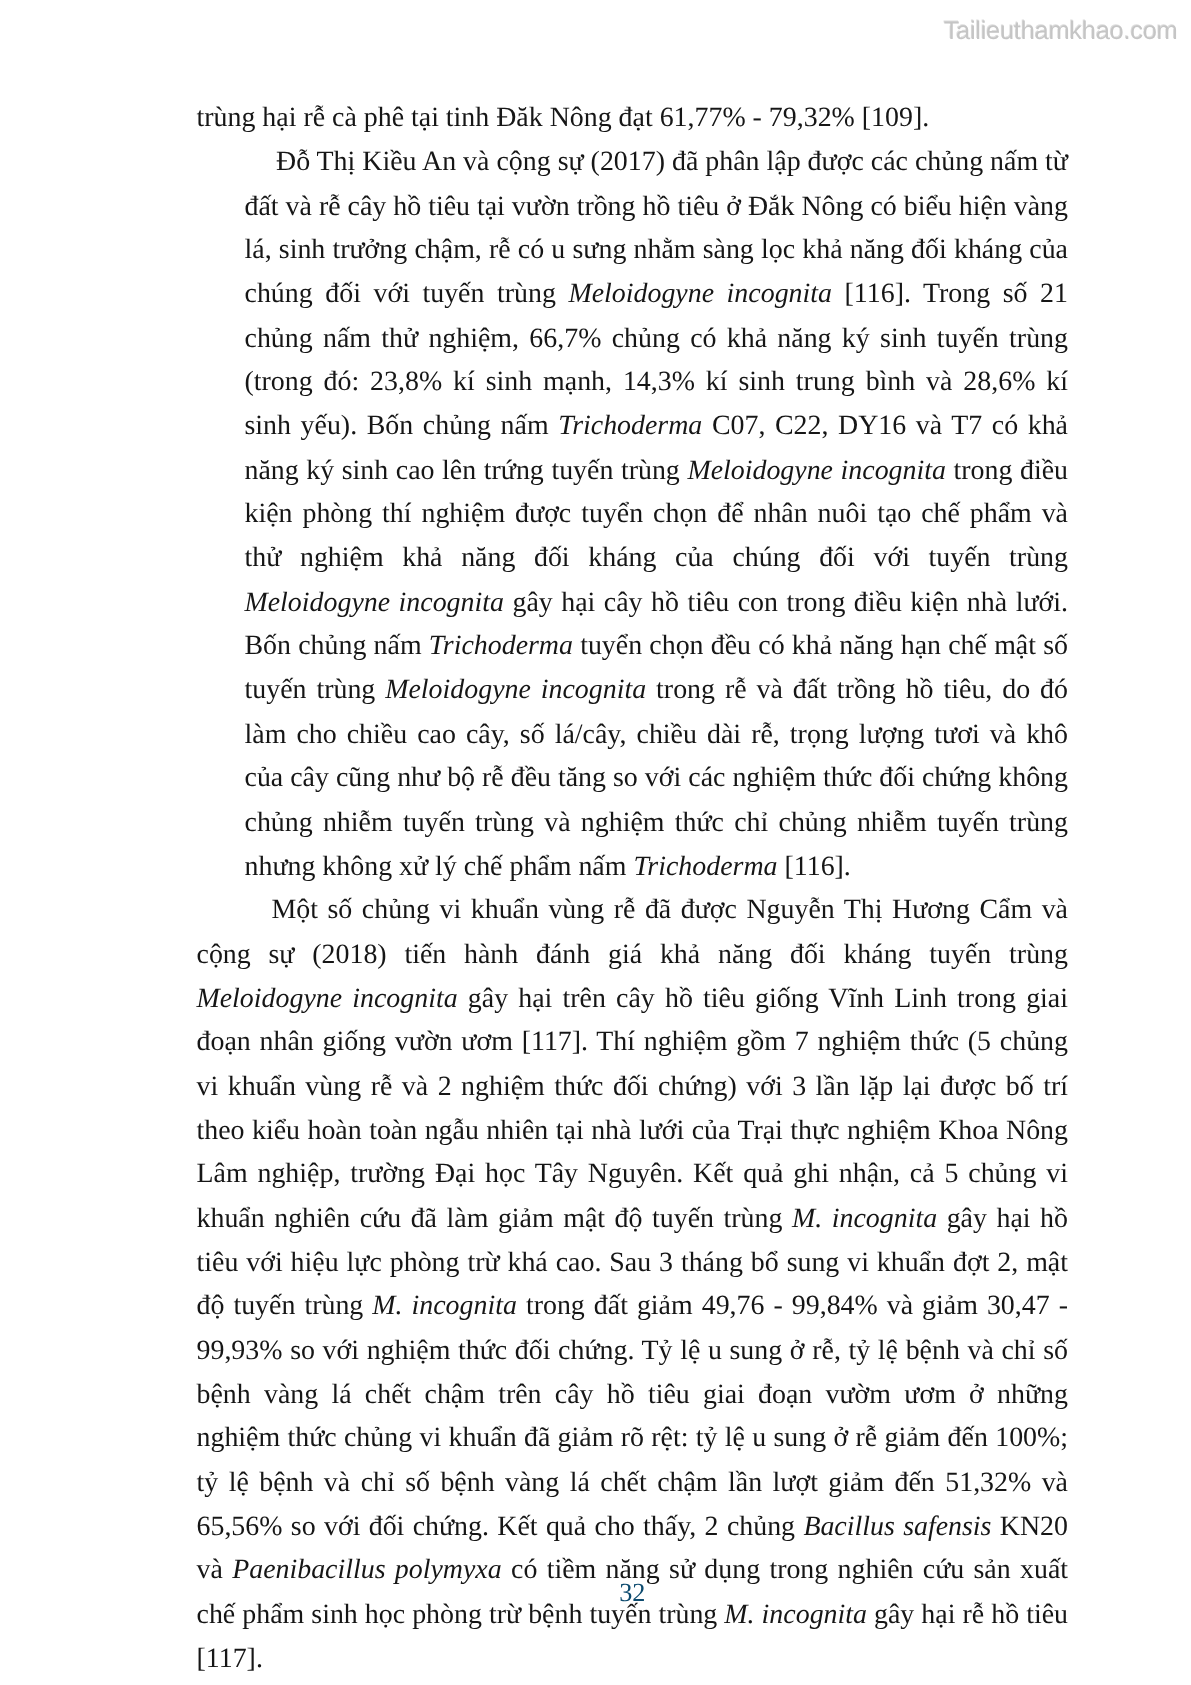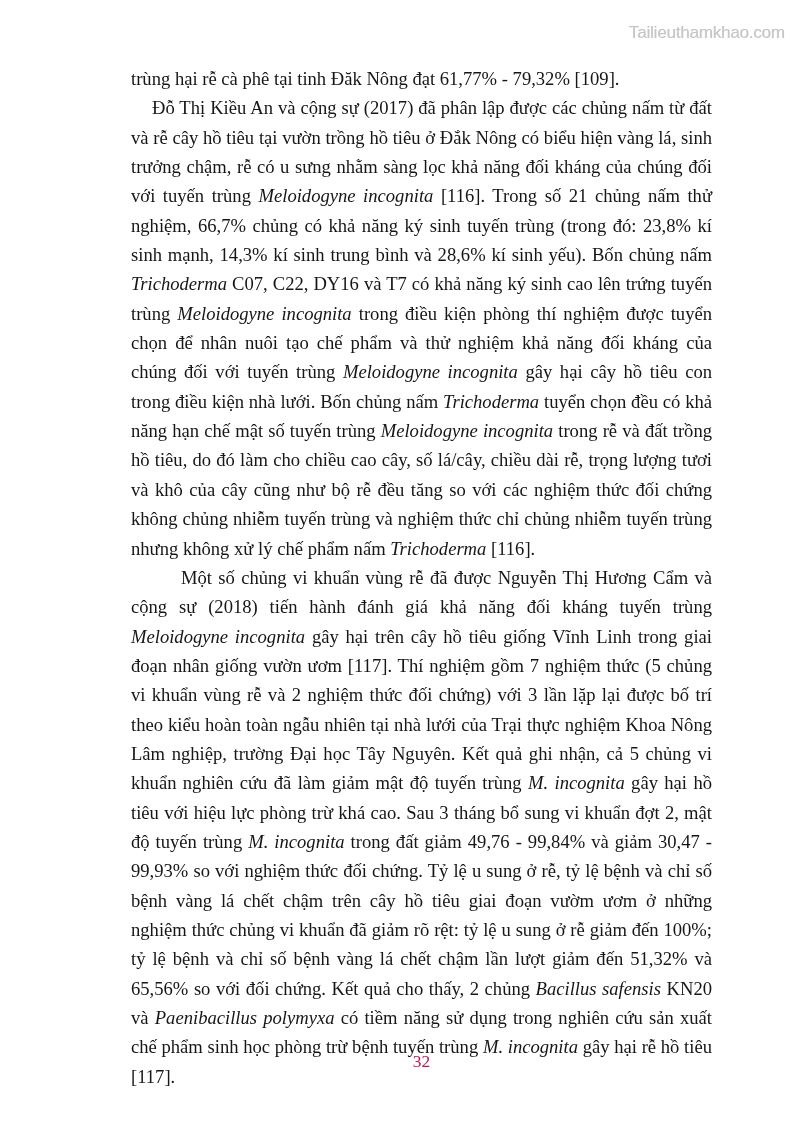--- a/index.html
+++ b/index.html
@@ -11,21 +11,21 @@
     position: relative;
     width: 794px;
     height: 1123px;
     background: #ffffff;
     overflow: hidden;
     font-family: "Liberation Serif", "DejaVu Serif", serif;
     color: #161616;
   }
   .watermark {
     position: absolute;
-    top: 23px;
+    top: 11px;
     right: 9px;
     font-family: "Liberation Sans", "DejaVu Sans", sans-serif;
     font-size: 17px;
     letter-spacing: -0.2px;
     color: #c5c5c5;
     text-shadow: 1px 1px 0 #ffffff, -0.5px -0.5px 0 #dedede;
   }
   .content {
     position: absolute;
     left: 131px;
@@ -34,31 +34,31 @@
     text-align: justify;
     font-size: 18.6px;
     line-height: 29.35px;
   }
   .para {
     margin: 0;
     padding: 0;
     font-family: Liberation Serif, serif;
   }
   .indent-none  { text-indent: 0; }
-  .indent-small { text-indent: 21px; }
+  .indent-small { text-indent: 21px; margin-left: 32px; }
   .indent-large { text-indent: 50px; }
   .para em { font-style: italic; }
   .page-number {
     position: absolute;
     left: 131px;
     top: 1051px;
     width: 581px;
     text-align: center;
     font-size: 17.5px;
-    color: #be185d;
+    color: #0c4a6e;
   }
 </style>
 </head>
 <body>
 
 <div class="page">
   <div class="watermark">Tailieuthamkhao.com</div>
 
   <div class="content" id="doc-body">
       <p class="para indent-none"><span>trùng hại rễ cà phê tại tinh Đăk Nông đạt 61,77% - 79,32% [109].</span></p>

